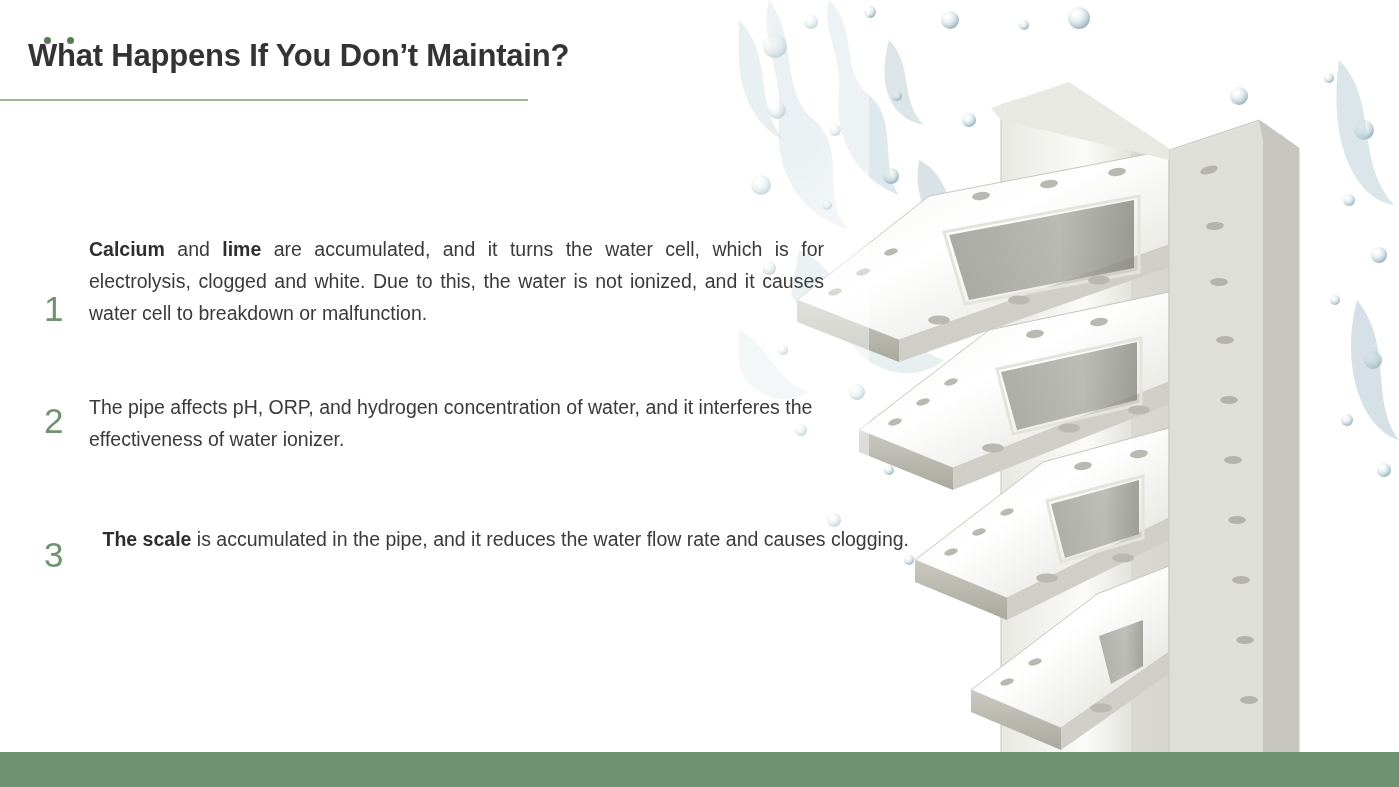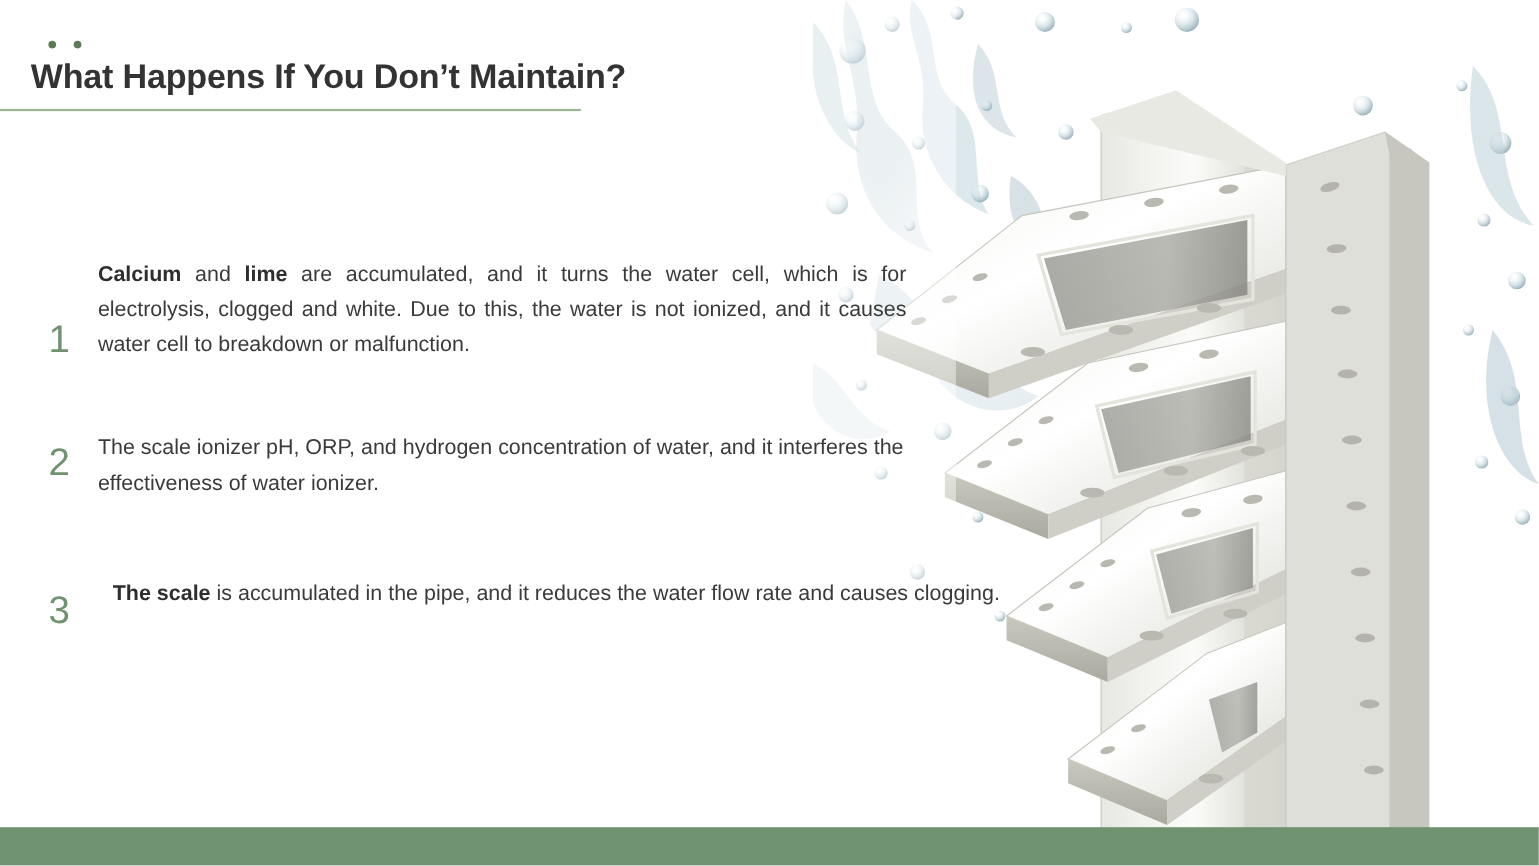--- a/index.html
+++ b/index.html
@@ -46,21 +46,21 @@
     border-radius: 50%;
     background: #5c7a57;
     top: 4px;
   }
   .dot.d1 { left: 4px; }
   .dot.d2 { left: 27px; }
 
   #page-title {
     position: absolute;
     left: 28px;
-    top: 52px;
+    top: 38px;
     font-size: 31px;
     font-weight: bold;
     color: #333333;
     letter-spacing: -0.2px;
     white-space: nowrap;
   }
 
   #title-rule {
     position: absolute;
     left: 0px;
@@ -322,21 +322,21 @@
 
   <div id="list">
 
     <div class="item i1">
       <div class="num">1</div>
       <div class="body"><b>Calcium</b><span> and </span><b>lime</b><span> are accumulated, and it turns the water cell, which is for electrolysis, clogged and white. Due to this, the water is not ionized, and it causes water cell to breakdown or malfunction.</span></div>
     </div>
 
     <div class="item i2">
       <div class="num">2</div>
-      <div class="body"><b></b><span></span><b></b><span>The scale ionizer pH, ORP, and hydrogen concentration of water, and it interferes the effectiveness of water ionizer.</span></div>
+      <div class="body"><b></b><span></span><b></b><span>The pipe affects pH, ORP, and hydrogen concentration of water, and it interferes the effectiveness of water ionizer.</span></div>
     </div>
 
     <div class="item i3">
       <div class="num">3</div>
       <div class="body"><b>The scale</b><span></span><b></b><span> is accumulated in the pipe, and it reduces the water flow rate and causes clogging.</span></div>
     </div>
 
   </div>
 
   <div id="bottom-bar"></div>

